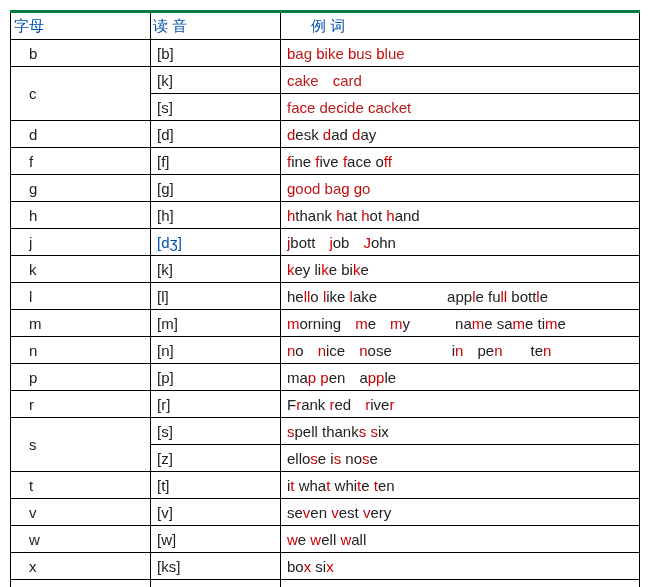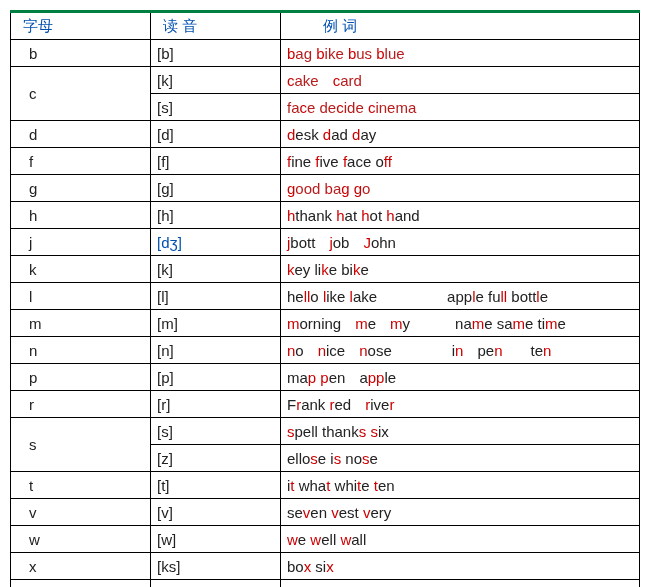--- a/index.html
+++ b/index.html
@@ -29,24 +29,24 @@
     white-space: nowrap;
     overflow: hidden;
   }
   thead tr {
     border-top: 3px solid #008040;
   }
   th {
     font-weight: normal;
     color: #0050b0;
     border-bottom: 1px solid #000;
-    padding-left: 12px;
+    padding-left: 2px;
   }
-  th.col-letter { padding-left: 12px; }
-  th.col-example { padding-left: 42px; }
+  th.col-letter { padding-left: 3px; }
+  th.col-example { padding-left: 30px; }
   td.letter {
     padding-left: 18px;
     color: #222;
   }
   td.pron {
     color: #222;
   }
   td.pron.blue { color: #0050b0; }
   td.words {
     color: #222;
@@ -82,21 +82,21 @@
           <td class="pron">[b]</td>
           <td class="words"><span class="r">b</span><span class="b">ag </span><span class="r">b</span><span class="b">ike </span><span class="r">b</span><span class="b">us </span><span class="r">b</span><span class="b">lue</span></td>
         </tr>
         <tr>
           <td class="letter" rowspan="2">c</td>
           <td class="pron">[k]</td>
           <td class="words"><span class="r">c</span><span class="b">ake</span><span class="gap"></span><span class="r">c</span><span class="b">ard</span></td>
         </tr>
         <tr>
           <td class="pron">[s]</td>
-          <td class="words"><span class="b">fa</span><span class="r">c</span><span class="b">e de</span><span class="r">c</span><span class="b">ide </span><span class="r">c</span><span class="b">inema</span></td>
+          <td class="words"><span class="b">fa</span><span class="r">c</span><span class="b">e de</span><span class="r">c</span><span class="b">ide </span><span class="r">c</span><span class="b">acket</span></td>
         </tr>
         <tr>
           <td class="letter">d</td>
           <td class="pron">[d]</td>
           <td class="words"><span class="r">d</span><span class="k">esk </span><span class="r">d</span><span class="k">ad </span><span class="r">d</span><span class="k">ay</span></td>
         </tr>
         <tr>
           <td class="letter">f</td>
           <td class="pron">[f]</td>
           <td class="words"><span class="r">f</span><span class="k">ine </span><span class="r">f</span><span class="k">ive </span><span class="r">f</span><span class="k">ace o</span><span class="r">ff</span></td>

